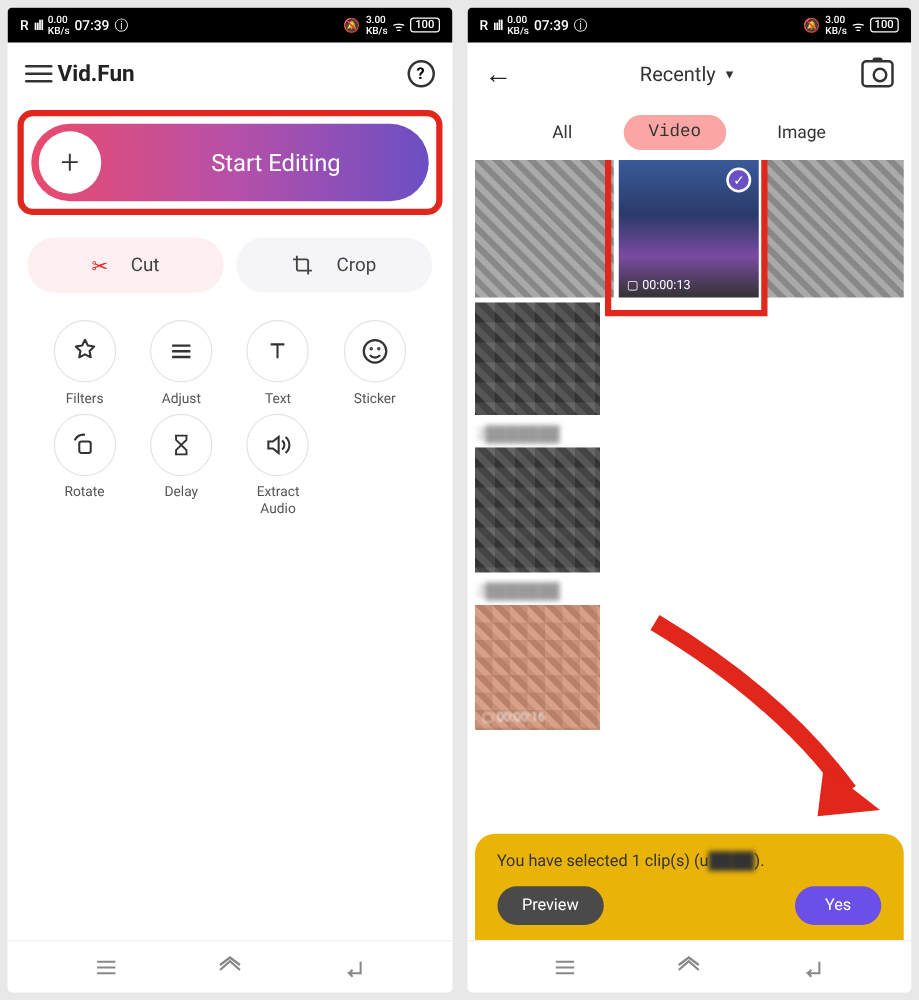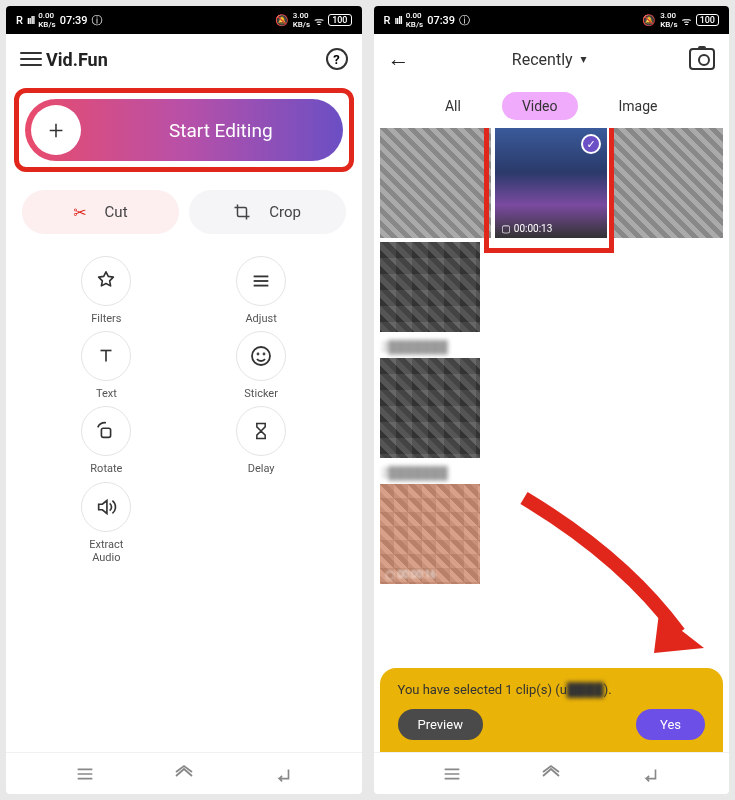--- a/index.html
+++ b/index.html
@@ -129,21 +129,21 @@
       gap: 18px;
       font-size: 15px;
       color: #444;
     }
     .cut-btn { background: #fdeef0; }
     .crop-btn { background: #f5f5f7; }
     .cut-icon { color: #e1261c; font-size: 16px; }
     .crop-icon-svg { width: 18px; height: 18px; }
     .tools-grid {
       display: grid;
-      grid-template-columns: repeat(2, 1fr);
+      grid-template-columns: repeat(4, 1fr);
       gap: 6px;
       padding: 14px 26px;
     }
     .tool-item {
       display: flex;
       flex-direction: column;
       align-items: center;
       gap: 6px;
     }
     .tool-circle {
@@ -218,21 +218,22 @@
       gap: 21px;
       padding: 8px 0;
     }
     .filter-tab {
       padding: 6px 20px;
       border-radius: 16px;
       font-size: 14px;
       color: #333;
     }
     .filter-tab.active {
-      background: #f0abfc;
+      background: #fca5a5;
+      font-family: Liberation Mono, monospace;
     }
     .gallery-body {
       flex: 1;
       overflow: hidden;
       padding: 0 6px;
       position: relative;
     }
     .gallery-row {
       display: flex;
       gap: 4px;

